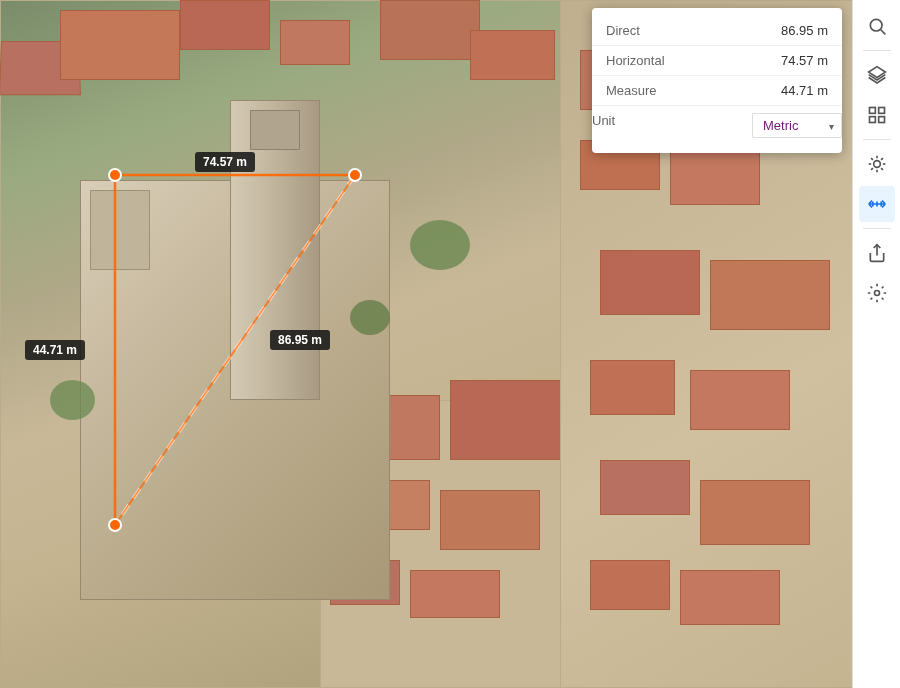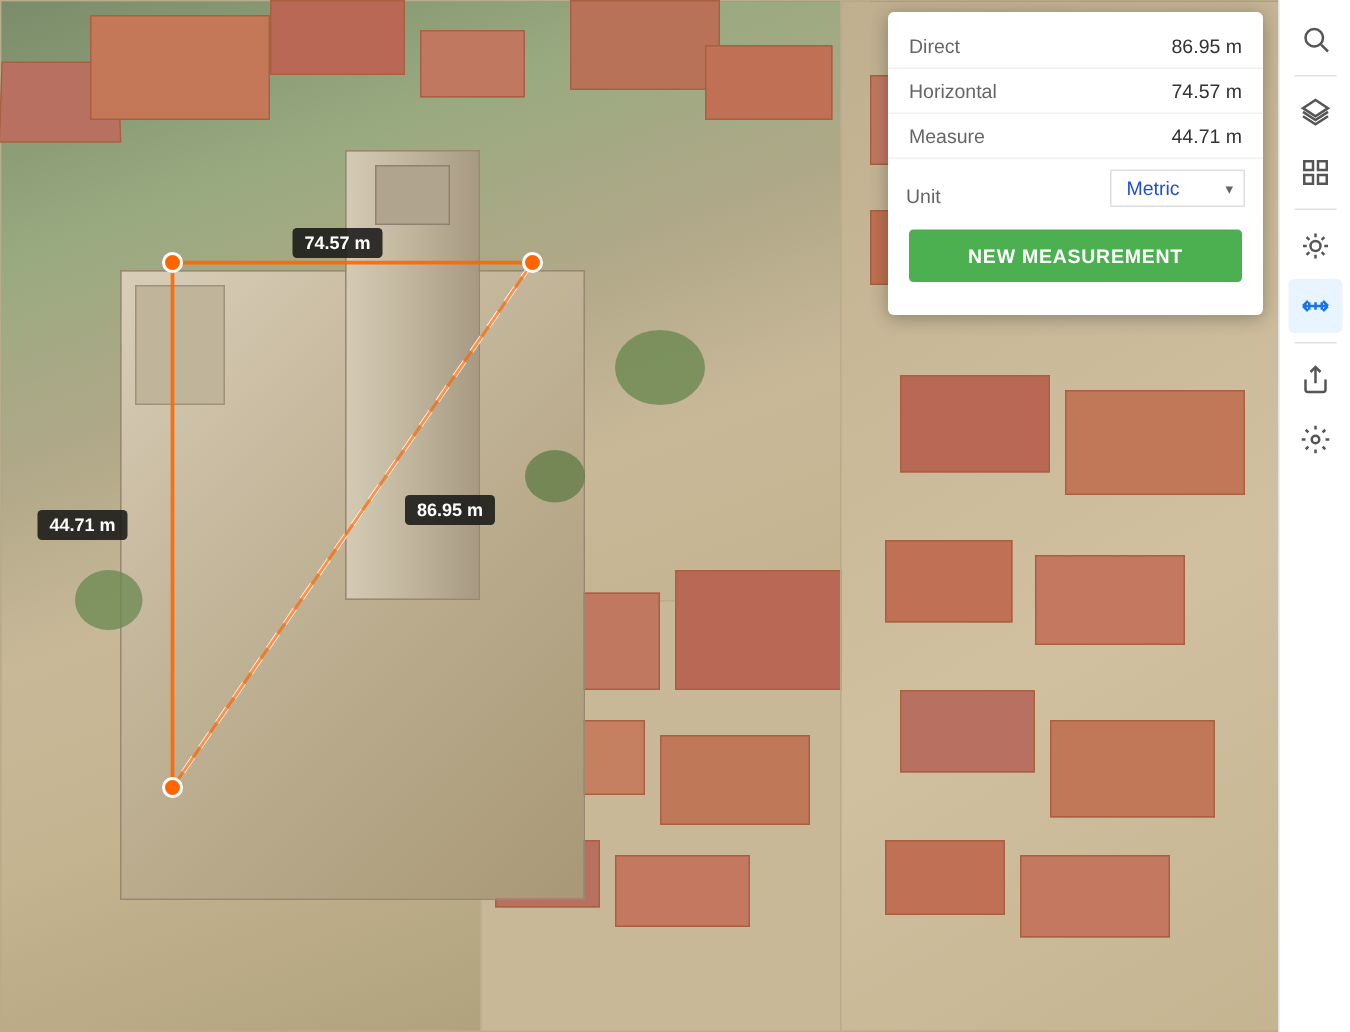--- a/index.html
+++ b/index.html
@@ -111,38 +111,38 @@
     }
 
     .measure-value {
       font-size: 13px;
       color: #333;
       font-weight: 500;
     }
 
     .measure-unit-row {
       display: flex;
-      align-items: flex-end;
+      align-items: flex-start;
       justify-content: space-between;
-      padding: 7px 12px;
+      padding: 7px 0;
     }
 
     .unit-select-wrapper {
       position: relative;
       display: flex;
       align-items: center;
     }
 
     .unit-select {
       appearance: none;
       border: 1px solid #ddd;
       border-radius: 1px;
       padding: 4px 24px 4px 10px;
       font-size: 13px;
-      color: #1d4ed8;
+      color: #701a75;
       background: #fff;
       cursor: pointer;
       min-width: 90px;
     }
 
     .unit-chevron {
       position: absolute;
       right: 8px;
       top: 50%;
       transform: translateY(-50%);
@@ -317,21 +317,20 @@
       <div class="measure-unit-row">
         <span class="measure-label">Unit</span>
         <div class="unit-select-wrapper">
           <select class="unit-select">
             <option value="Metric">Metric</option>
             <option value="Imperial">Imperial</option>
           </select>
           <span class="unit-chevron">▾</span>
         </div>
       </div>
-      <button id="new-measurement-btn">NEW MEASUREMENT</button>
     </div>
   </div>
 
   <div id="right-toolbar">
 
     <button class="toolbar-btn" title="Search">
       <svg viewBox="0 0 24 24" fill="none" stroke="currentColor" stroke-width="2">
         <circle cx="11" cy="11" r="7"></circle>
         <line x1="16.5" y1="16.5" x2="22" y2="22"></line>
       </svg>

